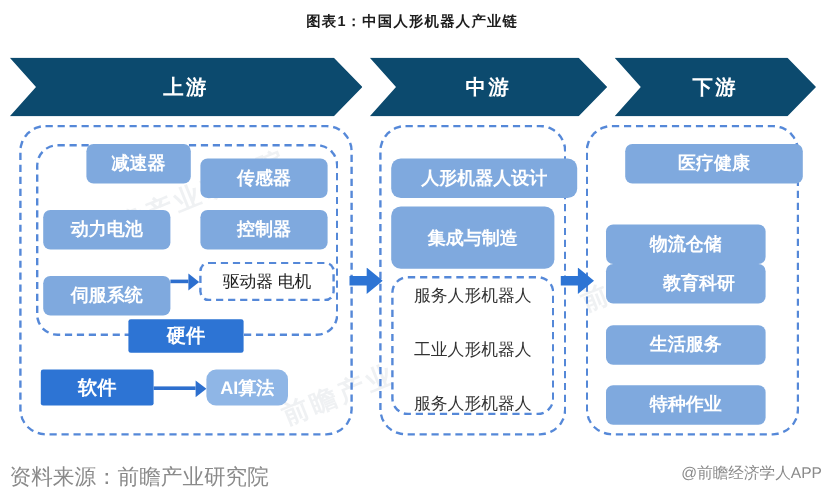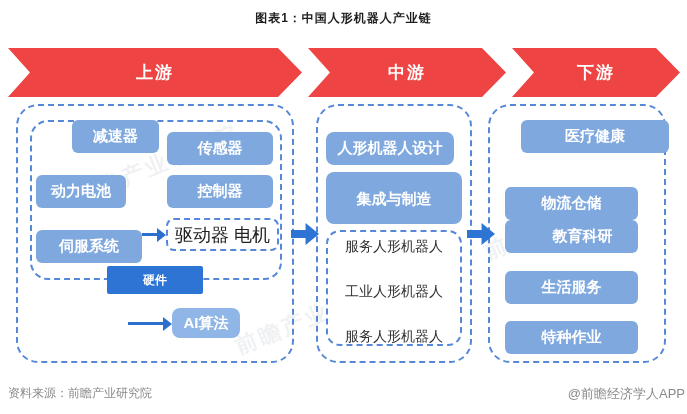--- a/index.html
+++ b/index.html
@@ -6,21 +6,21 @@
   .canvas{
     position:relative;width:687px;height:414px;background:#ffffff;overflow:hidden;
     font-family:"Liberation Sans","DejaVu Sans",sans-serif;
   }
   .title{
     position:absolute;top:10px;left:0;width:100%;text-align:center;
     font-size:12px;font-weight:bold;color:#1d1d1d;letter-spacing:1px;
   }
   
   .chev{
-    position:absolute;top:48px;height:49px;background:#ef4444;color:#fff;
+    position:absolute;top:48px;height:49px;background:#0c4a6e;color:#fff;
     display:flex;align-items:center;justify-content:center;
     font-size:17px;font-weight:bold;letter-spacing:2px;
     clip-path:polygon(0 0, calc(100% - 24px) 0, 100% 50%, calc(100% - 24px) 100%, 0 100%, 22px 50%);
   }
   .chev1{left:8px;width:294px;}
   .chev2{left:308px;width:198px;}
   .chev3{left:512px;width:168px;}
   
   .panel{
     position:absolute;top:104px;height:259px;border:2px dashed #5588d8;border-radius:22px;
@@ -39,39 +39,39 @@
     padding-top:6px;
   }
   .types-box .type-line{font-size:14px;color:#333;line-height:20px;}
   
   .bx{
     position:absolute;display:flex;align-items:center;justify-content:center;
     box-sizing:border-box;text-align:center;
   }
   .bx-light{background:#7fa9de;color:#fff;font-size:15px;font-weight:bold;border-radius:6px;}
   .bx-lighter{background:#8fb6e6;color:#fff;font-size:15px;font-weight:bold;border-radius:8px;}
-  .bx-dark{background:#2d74d4;color:#fff;font-size:12px;font-weight:bold;border-radius:2px;}
+  .bx-dark{background:#2d74d4;color:#fff;font-size:16px;font-weight:bold;border-radius:2px;}
   .bx-dashed{
     background:#fff;border:2px dashed #5588d8;border-radius:8px;
-    color:#222;font-size:18px;
+    color:#222;font-size:14px;
   }
   .two-line{flex-direction:column;line-height:21px;border-radius:8px;}
   
   .sarrow{position:absolute;display:flex;align-items:center;}
   .sarrow .shaft{height:3px;background:#2d6fce;flex:1;}
   .sarrow .head{
     width:0;height:0;border-top:7px solid transparent;border-bottom:7px solid transparent;
     border-left:9px solid #2d6fce;
   }
   
   .farrow{
     position:absolute;width:28px;height:22px;background:#2d74d4;z-index:5;
     clip-path:polygon(0 32%, 52% 32%, 52% 0, 100% 50%, 52% 100%, 52% 68%, 0 68%);
   }
-  .footer-src{position:absolute;left:8px;top:385px;font-size:12px;color:#8a8a8a;}
+  .footer-src{position:absolute;left:8px;top:385px;font-size:18px;color:#8a8a8a;}
   .footer-credit{position:absolute;right:2px;top:385px;font-size:13px;color:#8a8a8a;}
   .wm{
     position:absolute;transform:rotate(-22deg);color:rgba(130,145,165,0.13);
     font-size:22px;font-weight:bold;letter-spacing:3px;pointer-events:none;white-space:nowrap;
   }
 </style>
 </head>
 <body>
 
 <div class="canvas">
@@ -87,45 +87,46 @@
   <div class="chev chev3">下游</div>
 
   <div class="panel panel-left"></div>
   <div class="panel panel-mid"></div>
   <div class="panel panel-right"></div>
 
   <div class="inner-dashed hw-group"></div>
 
   <div class="bx bx-light" style="left:36px;top:120px;width:87px;height:33px;margin-left:36px;">减速器</div>
   <div class="bx bx-light" style="left:167px;top:132px;width:106px;height:33px;">传感器</div>
-  <div class="bx bx-light" style="left:36px;top:175px;width:90px;height:33px;">动力电池</div>
+  <div class="bx bx-light" style="left:36px;top:175px;width:106px;height:33px;">动力电池</div>
   <div class="bx bx-light" style="left:167px;top:175px;width:106px;height:33px;">控制器</div>
   <div class="bx bx-light" style="left:36px;top:230px;width:106px;height:33px;">伺服系统</div>
 
   <div class="sarrow" style="left:142px;top:227px;width:24px;height:15px;">
     <div class="shaft"></div>
     <div class="head"></div>
   </div>
 
   <div class="bx bx-dashed" style="left:166px;top:218px;width:113px;height:33px;">驱动器 电机</div>
 
   <div class="bx bx-dark" style="left:107px;top:266px;width:96px;height:28px;z-index:4;">硬件</div>
 
+  <div class="bx bx-dark" style="left:34px;top:308px;width:94px;height:30px;">软件</div>
 
   <div class="sarrow" style="left:128px;top:316px;width:44px;height:15px;">
     <div class="shaft"></div>
     <div class="head"></div>
   </div>
 
   <div class="bx bx-lighter" style="left:172px;top:308px;width:68px;height:30px;">AI算法</div>
 
   <div class="farrow" style="left:291px;top:223px;"></div>
   <div class="farrow" style="left:467px;top:223px;"></div>
 
-  <div class="bx bx-light" style="left:326px;top:132px;width:128px;height:33px;border-radius:8px;">人形机器人设计</div>
+  <div class="bx bx-light" style="left:326px;top:132px;width:155px;height:33px;border-radius:8px;">人形机器人设计</div>
 
   <div class="bx bx-light two-line" style="left:326px;top:172px;width:136px;height:52px;">
     <span>集成与制造</span>
   </div>
 
   <div class="inner-dashed types-box">
     <div class="type-line">服务人形机器人</div>
     <div class="type-line">工业人形机器人</div>
     <div class="type-line">服务人形机器人</div>
   </div>

